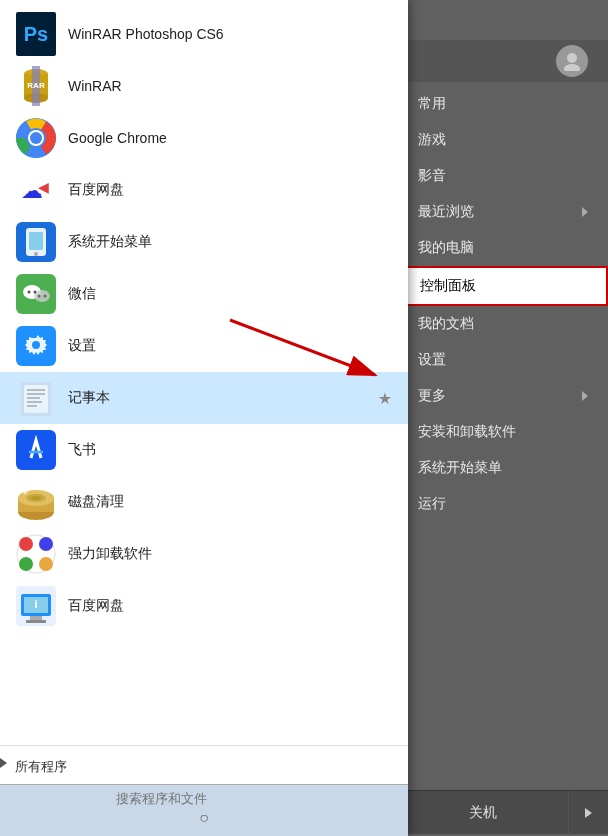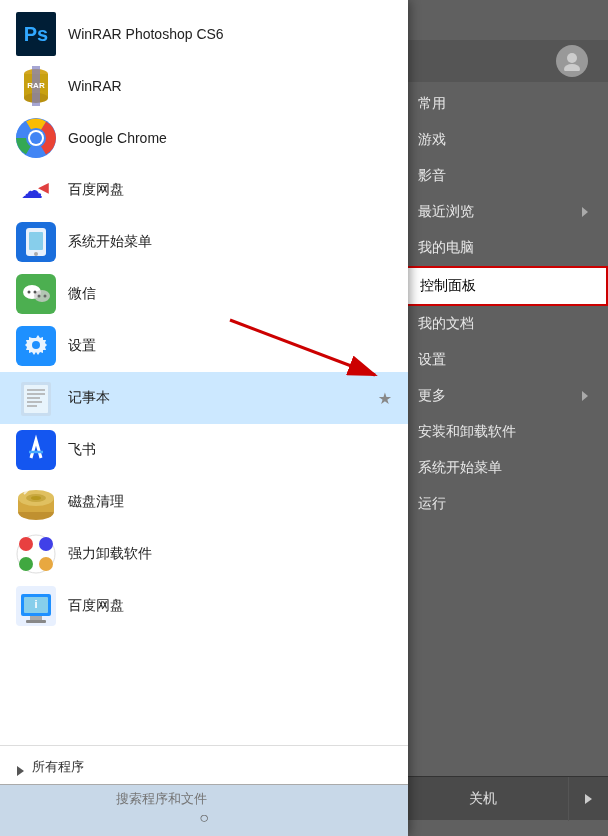--- a/index.html
+++ b/index.html
@@ -76,23 +76,23 @@
 
     
     .divider {
       height: 1px;
       background: #ddd;
       margin: 4px 0;
     }
 
     
     .all-programs {
-      padding: 8px 17px;
-      display: flex;
-      align-items: flex-end;
+      padding: 8px 0;
+      display: flex;
+      align-items: flex-start;
       cursor: pointer;
     }
     .all-programs .arrow {
       width: 0; height: 0;
       border-top: 5px solid transparent;
       border-bottom: 5px solid transparent;
       border-left: 7px solid #555;
       margin-right: 8px;
     }
     .all-programs-label {
@@ -158,21 +158,21 @@
     .right-arrow {
       width: 0; height: 0;
       border-top: 5px solid transparent;
       border-bottom: 5px solid transparent;
       border-left: 6px solid #aaa;
     }
 
     
     .shutdown-bar {
       position: absolute;
-      bottom: 16px;
+      bottom: 2px;
       right: 0;
       width: 210px;
       height: 44px;
       background: #4a4a4a;
       display: flex;
       align-items: center;
       border-top: 1px solid #333;
     }
     .shutdown-btn {
       flex: 1;

